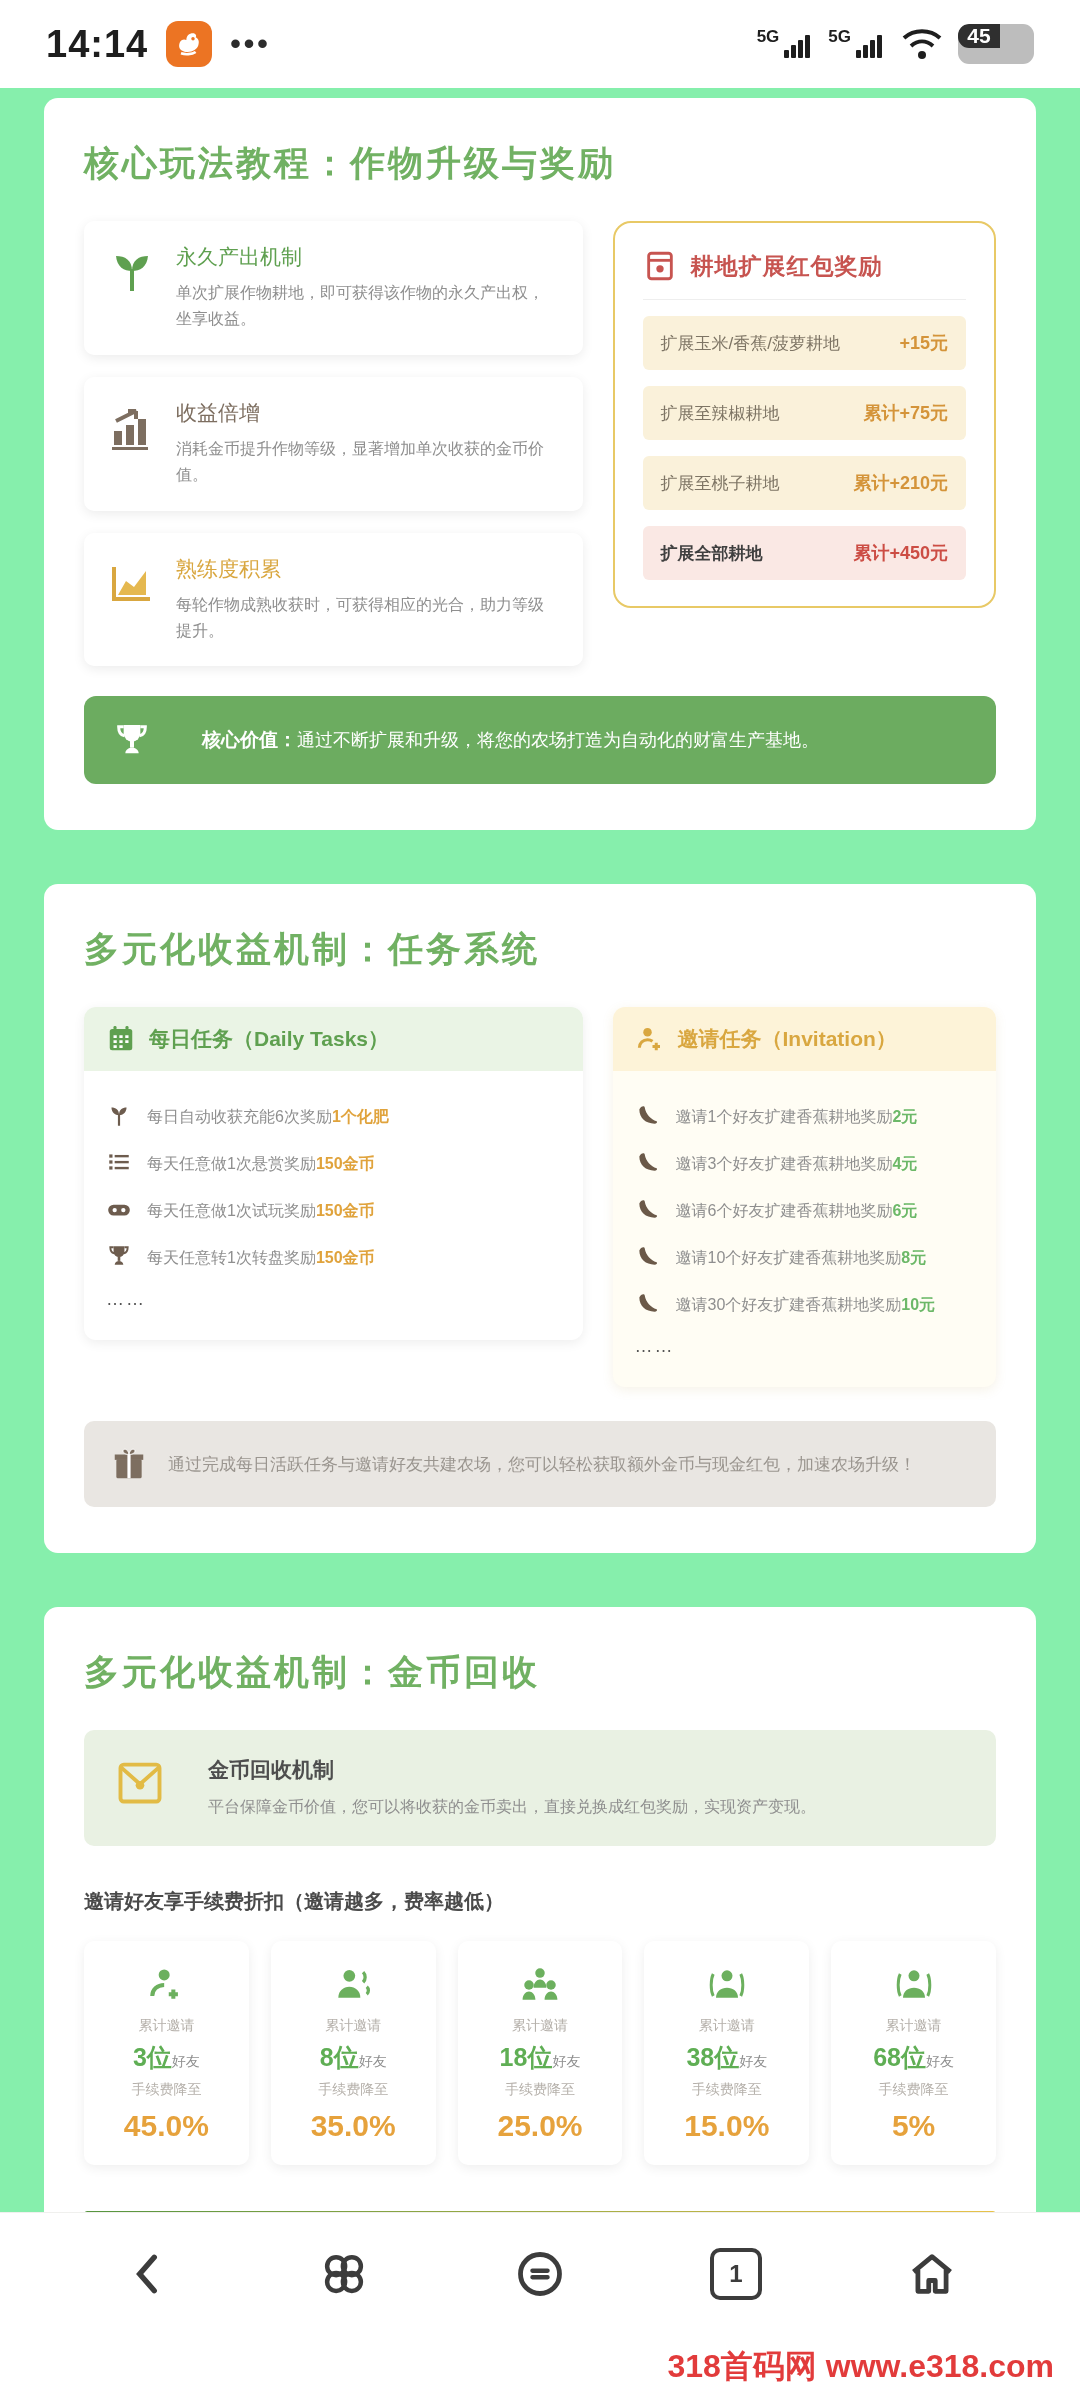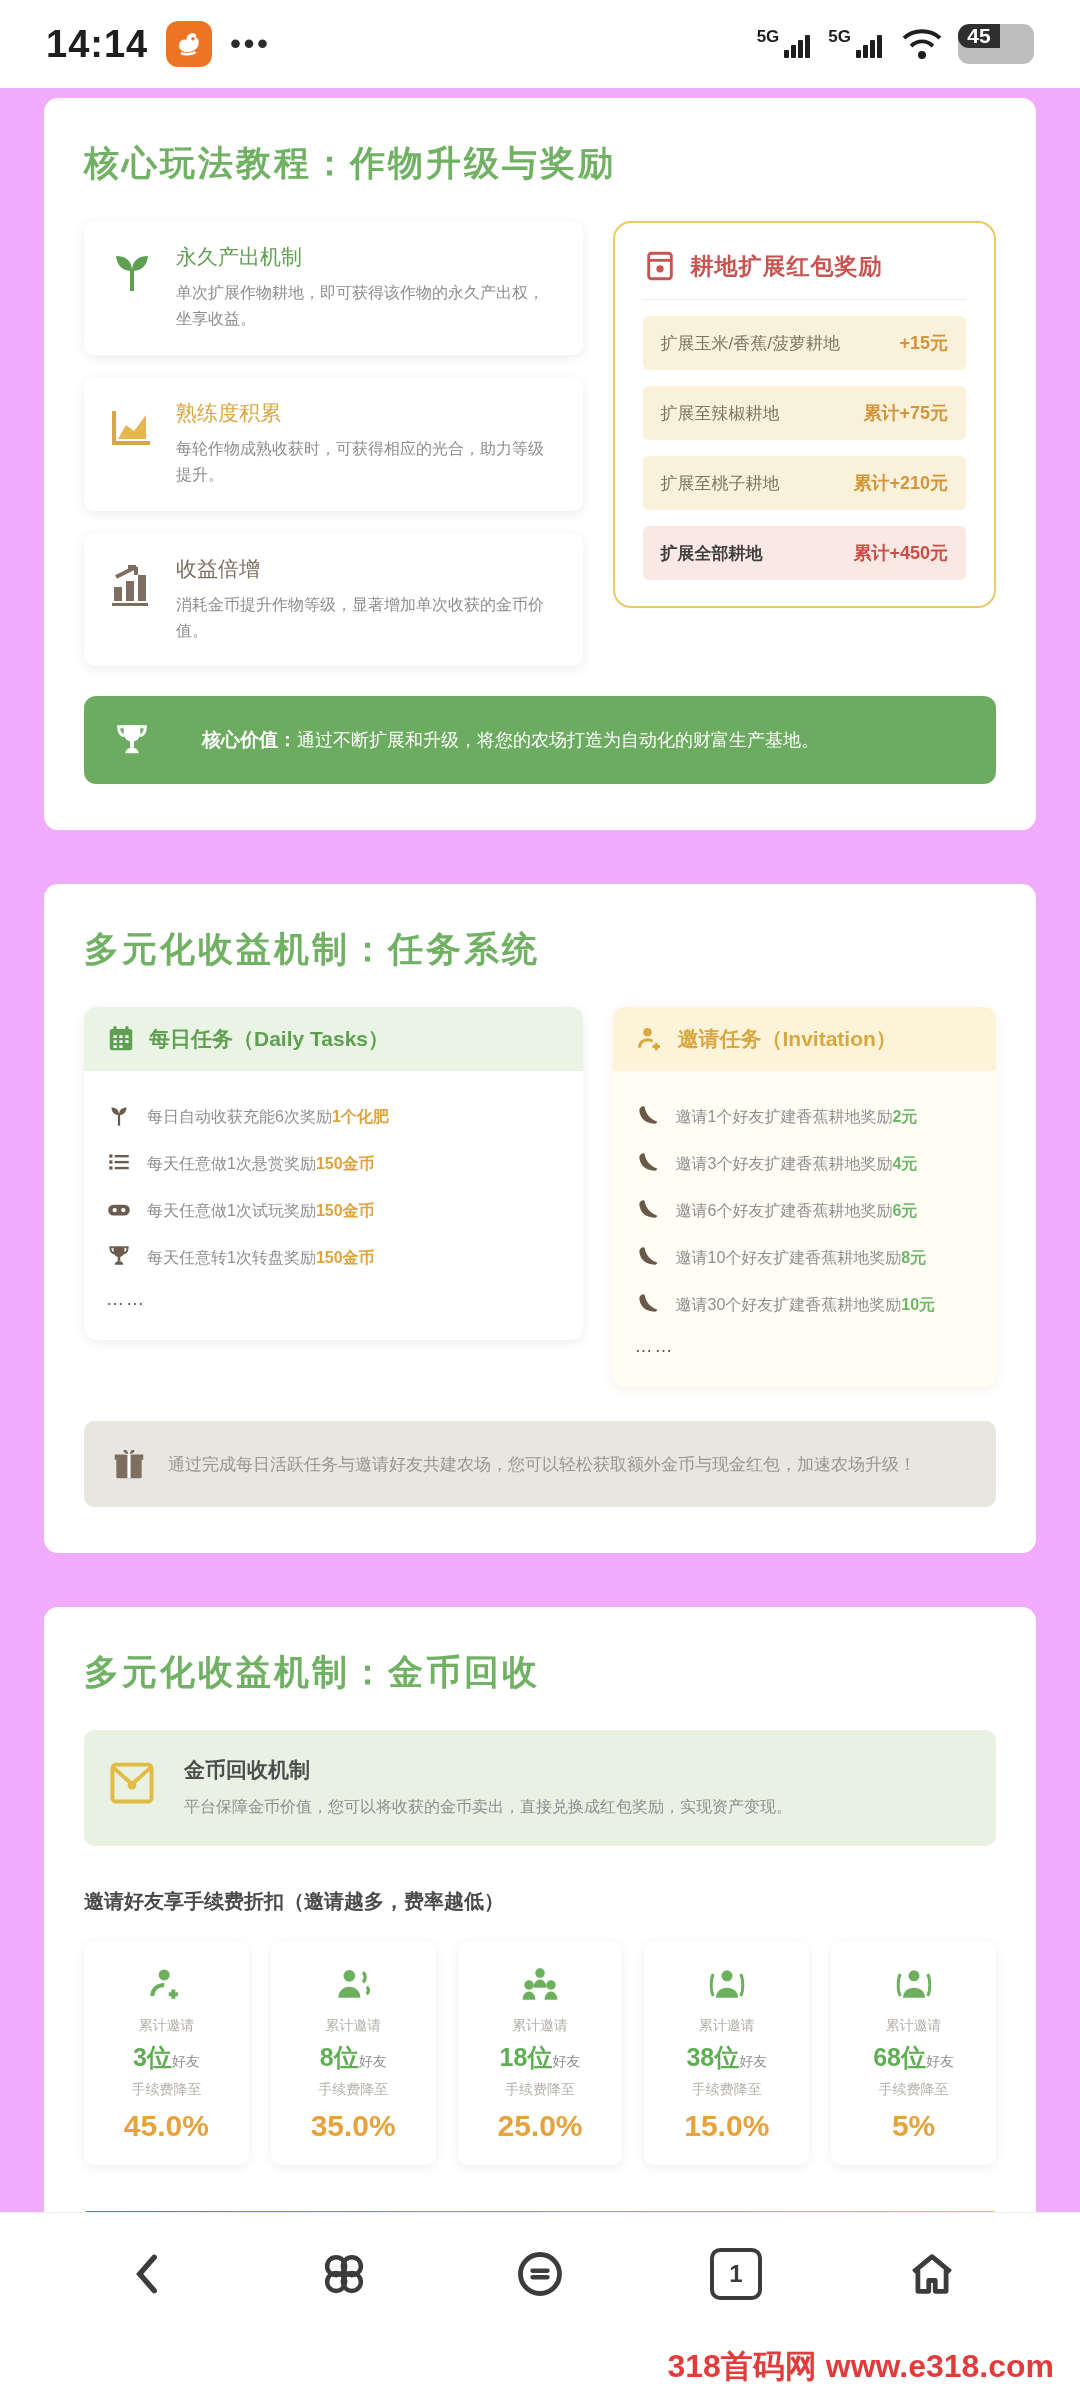--- a/index.html
+++ b/index.html
@@ -1,16 +1,16 @@
 <!DOCTYPE html>
 <html><head>
 <meta charset="utf-8">
 <style>
   html,body{margin:0;padding:0;background:#fff;}
-  .screen{position:relative;width:1080px;height:2400px;overflow:hidden;background:#f0abfc;
+  .screen{position:relative;width:1080px;height:2400px;overflow:hidden;background:#86efac;
           font-family:"Liberation Sans","DejaVu Sans",sans-serif;color:#444;}
   
   .statusbar{position:absolute;top:0;left:0;right:0;height:88px;background:#fff;display:flex;
              align-items:center;justify-content:space-between;padding:0 46px;box-sizing:border-box;z-index:30;}
   .sb-left{display:flex;align-items:center;gap:18px;}
   .sb-time{font-size:38px;font-weight:bold;color:#1e1e1e;letter-spacing:1px;}
   .sb-app{width:46px;height:46px;border-radius:12px;background:#ec7423;position:relative;}
   .sb-app svg{position:absolute;inset:7px;}
   .sb-dots{font-size:30px;color:#2c2c2c;font-weight:bold;letter-spacing:3px;}
   .sb-right{display:flex;align-items:center;gap:14px;}
@@ -54,21 +54,21 @@
   .t-head.gold{background:#fdf3d8;color:#d9a740;}
   .t-body{padding:14px 22px 30px;}
   .t-item{display:flex;align-items:center;gap:15px;margin-top:17px;font-size:16px;color:#8f8f8f;}
   .t-item .ti{width:26px;flex:0 0 26px;}
   .rw-o{color:#e0a33c;font-weight:bold;}
   .rw-g{color:#6cb868;font-weight:bold;}
   .more{margin-top:16px;color:#555;font-size:18px;letter-spacing:2px;}
   .banner-gray{margin-top:34px;background:#e9e6e2;border-radius:10px;padding:24px 26px;display:flex;
                align-items:center;gap:20px;color:#9a958f;font-size:17px;}
   
-  .mech{margin-top:34px;background:#e9f1e3;border-radius:10px;padding:26px 22px;display:flex;gap:26px;align-items:flex-start;}
+  .mech{margin-top:34px;background:#e9f1e3;border-radius:10px;padding:26px 30px;display:flex;gap:42px;align-items:flex-start;}
   .m-title{font-size:21px;font-weight:bold;color:#4e4e4e;margin-bottom:10px;}
   .m-desc{font-size:16px;color:#8f8f8f;line-height:1.6;}
   .disc-head{margin-top:42px;font-size:20px;font-weight:bold;color:#4a4a4a;}
   .tiers{display:flex;gap:22px;margin-top:26px;}
   .tier{flex:1;background:#fff;border-radius:10px;box-shadow:0 3px 12px rgba(0,0,0,.07);padding:22px 6px;text-align:center;}
   .tier-icon{height:44px;}
   .tier-label{font-size:14px;color:#b5b0aa;margin-top:10px;}
   .tier-count{font-size:25px;color:#5fae54;font-weight:bold;margin-top:6px;}
   .tier-count small{font-size:14px;color:#8f8f8f;font-weight:normal;}
   .tier-note{font-size:14px;color:#b5b0aa;margin-top:7px;}
@@ -153,44 +153,44 @@
                 </svg>
             </span>
             <div>
               <div class="f-title green">永久产出机制</div>
               <div class="f-desc">单次扩展作物耕地，即可获得该作物的永久产出权，坐享收益。</div>
             </div>
           </div>
           <div class="fcard">
             <span class="ficon">
               <svg viewBox="0 0 24 24" width="48" height="48">
-                  <path d="M3 4v16h18" stroke="#d9a740" stroke-width="2" fill="none"></path>
-                  <path d="M5 18l4-7 4 3 6-8v12H5z" fill="#e5b84f"></path>
-                </svg>
-            </span>
-            <div>
-              <div class="f-title gold">熟练度积累</div>
-              <div class="f-desc">每轮作物成熟收获时，可获得相应的光合，助力等级提升。</div>
-            </div>
-          </div>
-          <div class="fcard">
-            <span class="ficon">
-              <svg viewBox="0 0 24 24" width="48" height="48">
                   <g fill="#7d6e60">
                     <rect x="3" y="14" width="4" height="7"></rect>
                     <rect x="9" y="11" width="4" height="10"></rect>
                     <rect x="15" y="8" width="4" height="13"></rect>
                   </g>
                   <path d="M4 9L14 4h-4m4 0v4" stroke="#7d6e60" stroke-width="2" fill="none"></path>
                   <rect x="2" y="22" width="18" height="1.5" fill="#7d6e60"></rect>
                 </svg>
             </span>
             <div>
               <div class="f-title brown">收益倍增</div>
               <div class="f-desc">消耗金币提升作物等级，显著增加单次收获的金币价值。</div>
+            </div>
+          </div>
+          <div class="fcard">
+            <span class="ficon">
+              <svg viewBox="0 0 24 24" width="48" height="48">
+                  <path d="M3 4v16h18" stroke="#d9a740" stroke-width="2" fill="none"></path>
+                  <path d="M5 18l4-7 4 3 6-8v12H5z" fill="#e5b84f"></path>
+                </svg>
+            </span>
+            <div>
+              <div class="f-title gold">熟练度积累</div>
+              <div class="f-desc">每轮作物成熟收获时，可获得相应的光合，助力等级提升。</div>
             </div>
           </div>
         </div>
         <div class="rcard">
           <div class="r-head">
             <svg viewBox="0 0 24 24" width="34" height="34">
                 <rect x="4" y="3" width="16" height="18" rx="2" stroke="#c75450" stroke-width="2" fill="none"></rect>
                 <path d="M4 8h16" stroke="#c75450" stroke-width="2"></path>
                 <circle cx="12" cy="14" r="2.6" fill="#c75450"></circle>
               </svg>

